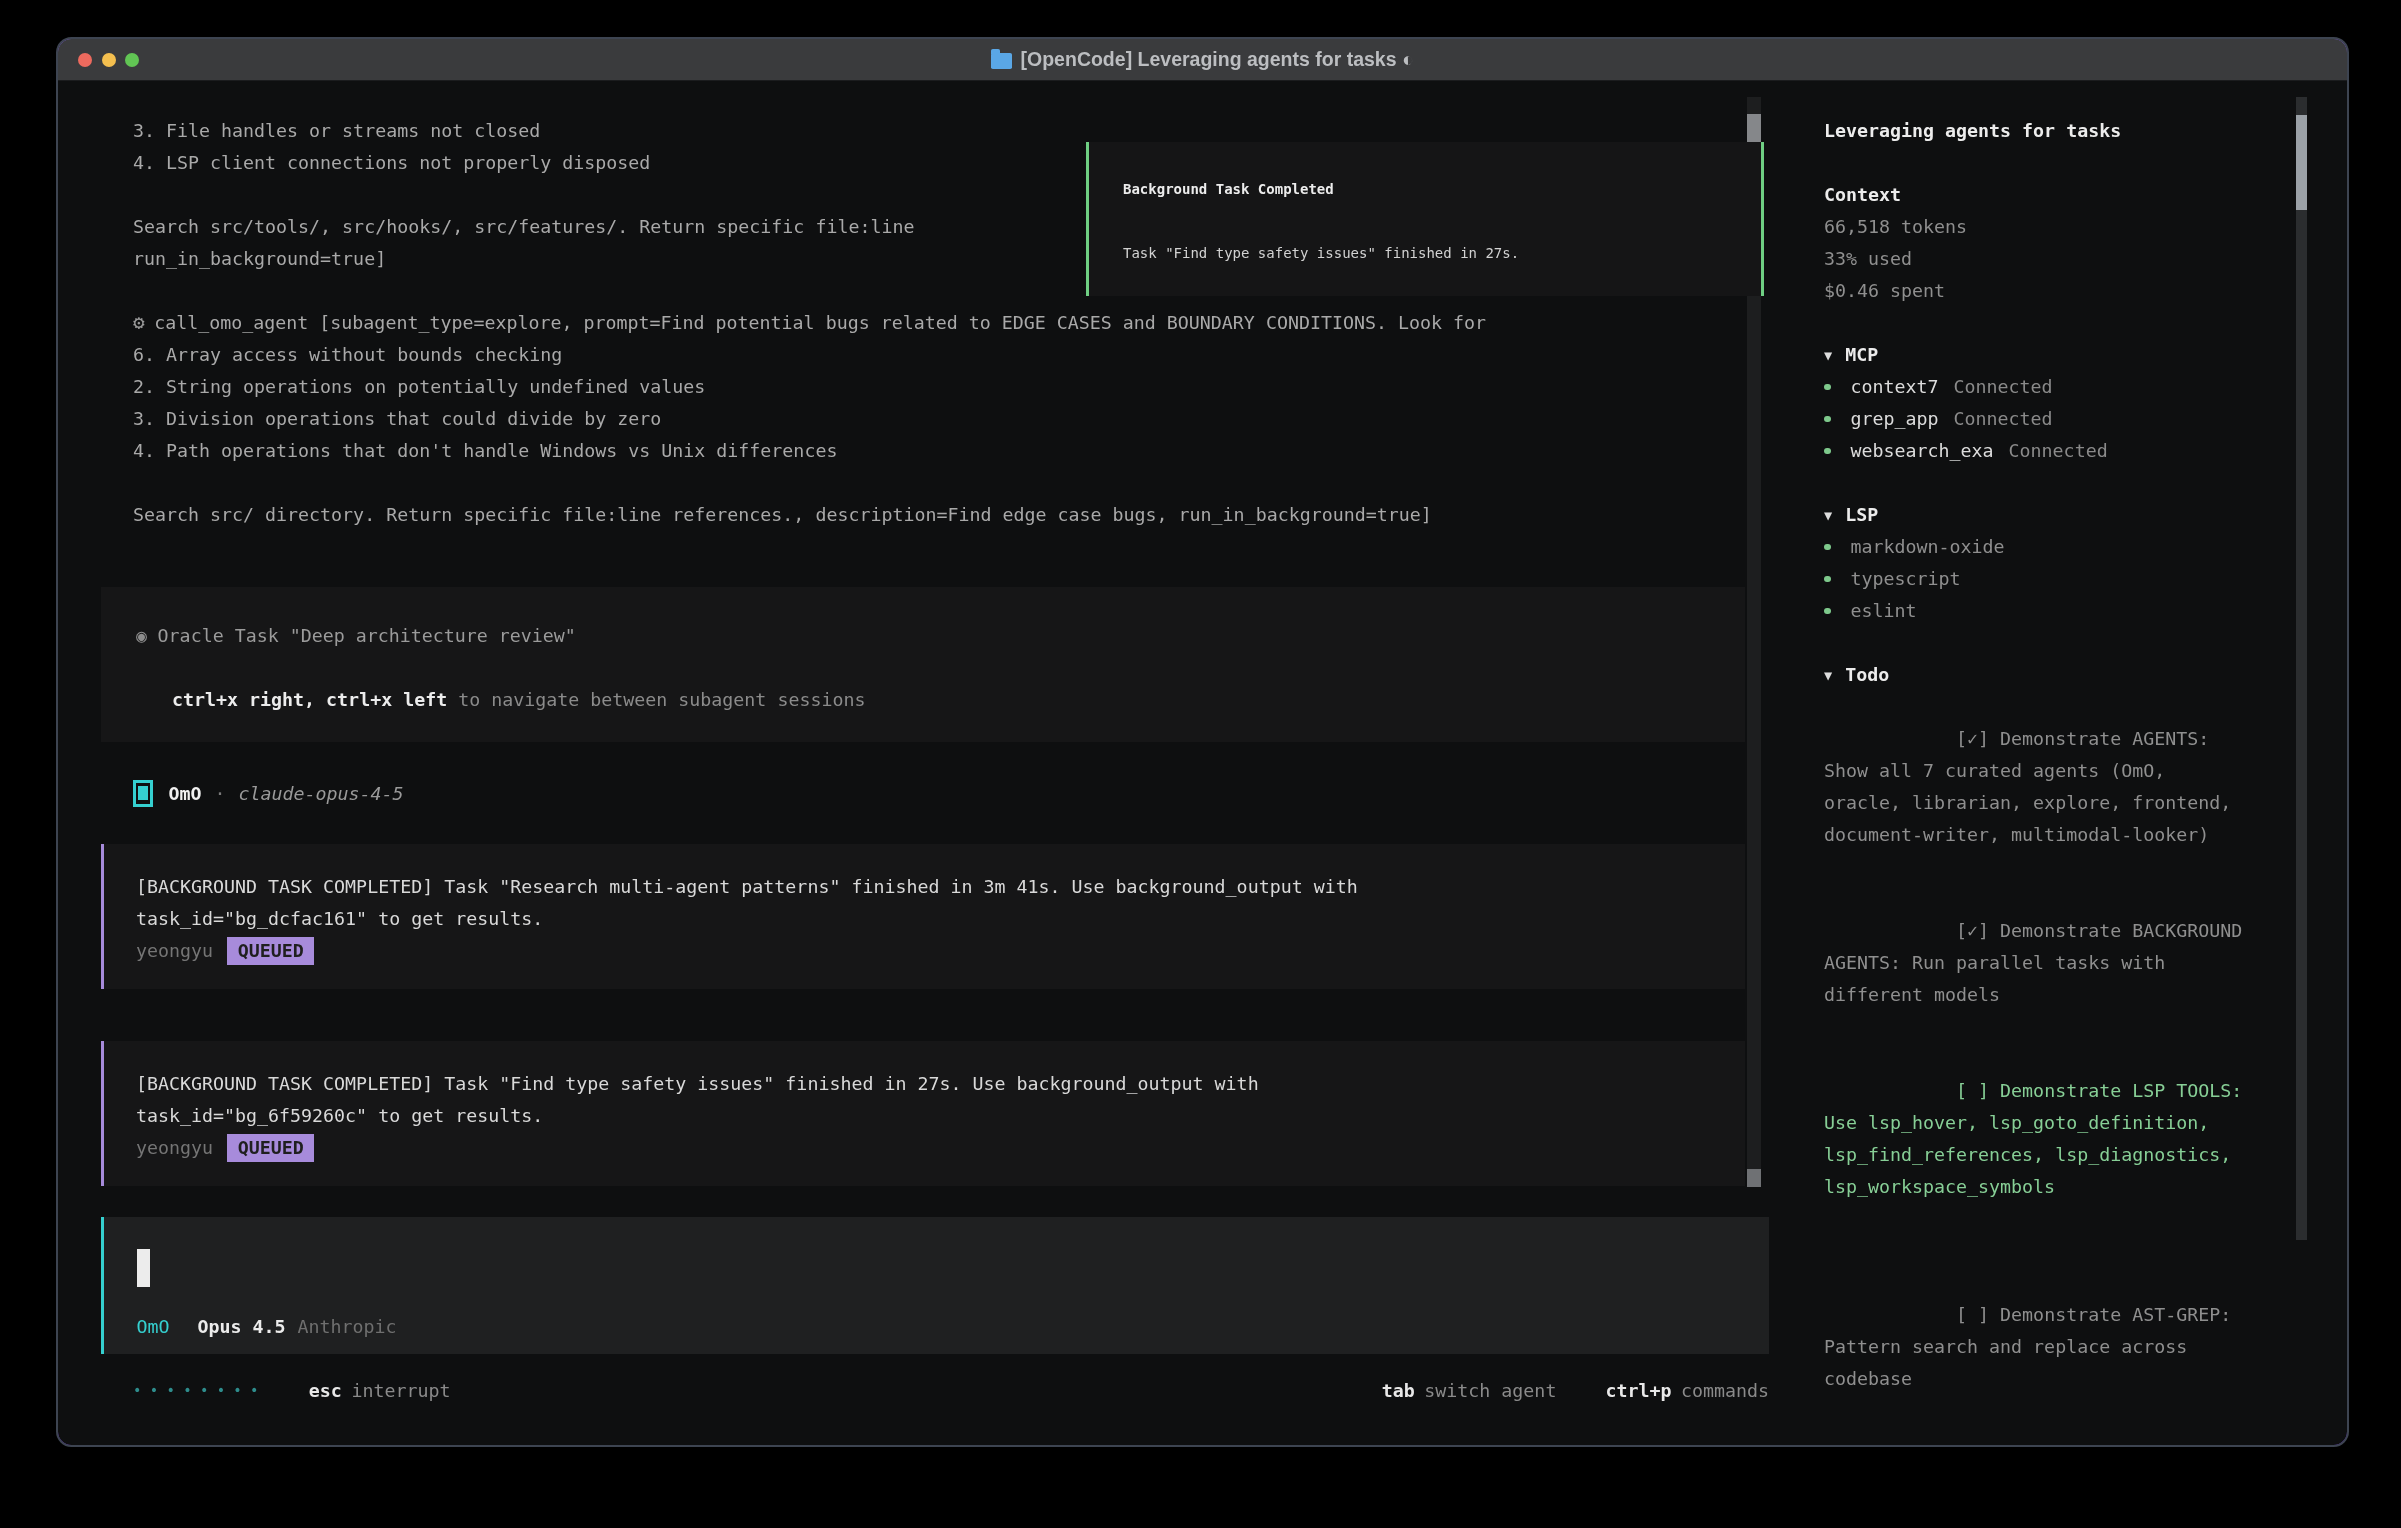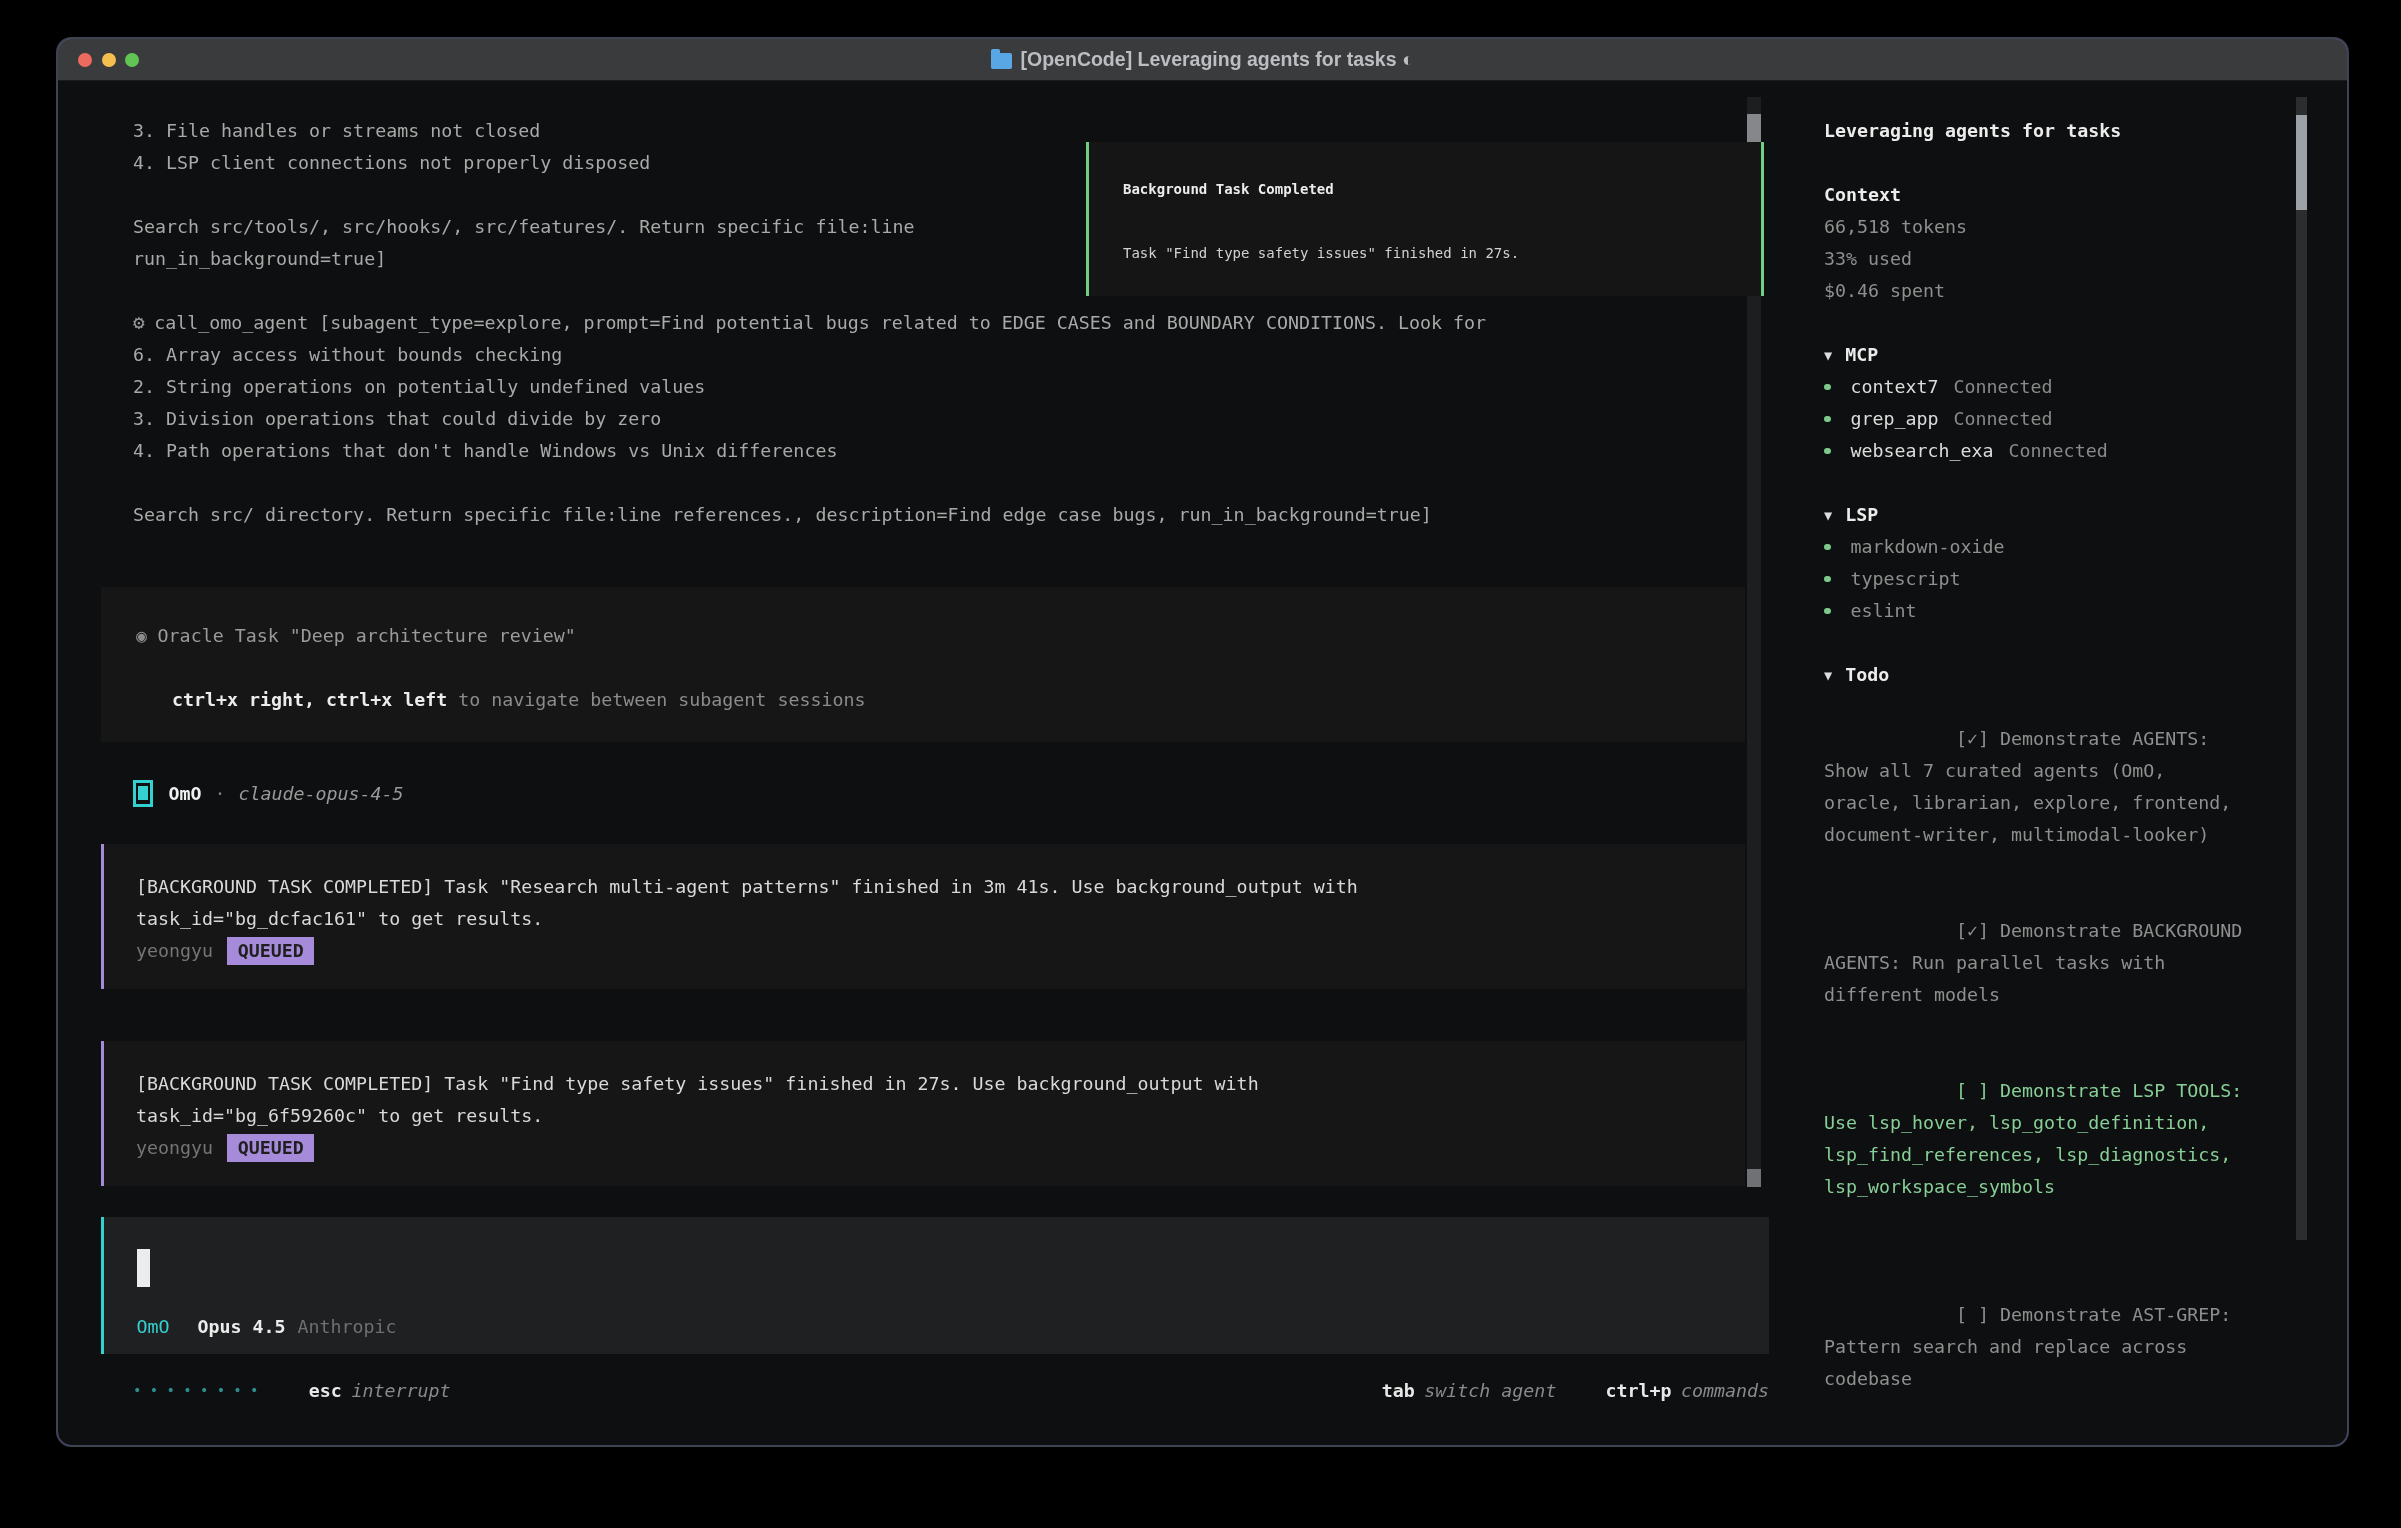--- a/index.html
+++ b/index.html
@@ -75,21 +75,21 @@
             border-left:3px solid #35d0d0;box-sizing:border-box;font-size:18.3px;}
   .cursor{position:absolute;left:32.5px;top:32px;width:13px;height:38px;background:#ececec;}
   .input-footer{position:absolute;left:32.5px;bottom:14px;display:flex;align-items:center;line-height:26px;}
   .if-agent{color:#35d0d0;} .if-model{color:#ececec;font-weight:bold;margin-left:28px;}
   .if-provider{color:#6f6f6f;margin-left:11.8px;}
 
   
   .statusbar{position:absolute;left:75px;top:1293px;width:1636px;height:32px;display:flex;
              align-items:center;font-size:18.3px;}
   .dots{color:#2e8c8c;font-size:14px;letter-spacing:8.3px;margin-right:26px;}
-  .key{color:#e8e8e8;font-weight:bold;margin-left:16px;} .key-label{color:#8a8a8a;margin-left:9.5px;font-style:italic;}
+  .key{color:#e8e8e8;font-weight:bold;margin-left:16px;} .key-label{color:#8a8a8a;margin-left:9.5px;}
   .sb-right{margin-left:auto;display:flex;align-items:center;}
   .sb-right .group{margin-left:33px;display:flex;align-items:center;}
 
   
   .sidebar{position:absolute;left:1766px;top:0;width:473px;padding-top:34px;font-size:18.3px;}
   .sb-line{line-height:32px;white-space:pre;}
   .sp{height:32px;}
   .sb-title{color:#ececec;font-weight:bold;}
   .sb-heading{color:#ececec;font-weight:bold;}
   .sb-dim{color:#8f8f8f;}

